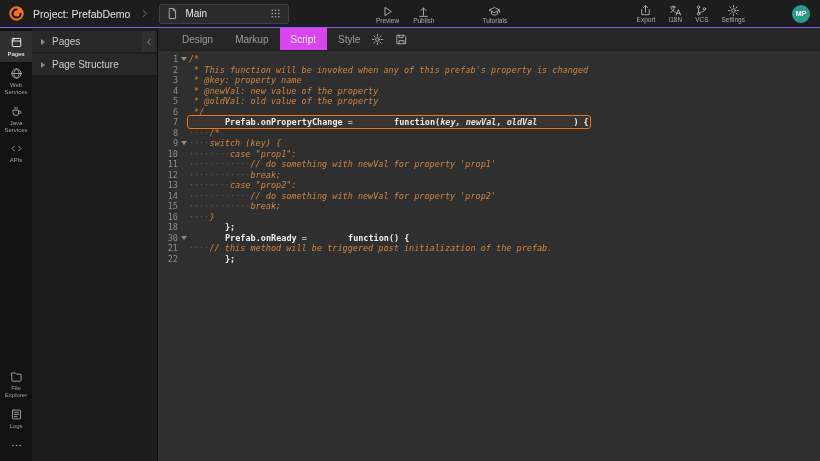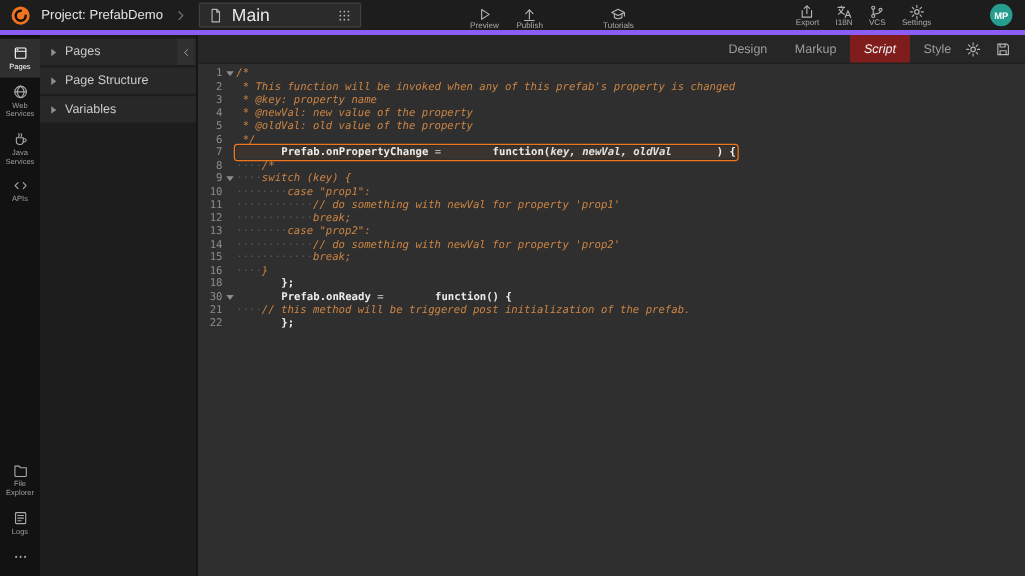--- a/index.html
+++ b/index.html
@@ -1,27 +1,27 @@
 <!DOCTYPE html>
 <html style="--accent: #f0761b; --comment: #cc8544; --avatar-bg: #279d8f;"><head>
 <meta charset="utf-8">
 <style>
 :root{--accent:#f0761b;--comment:#cc8544;--avatar-bg:#279d8f;}
 *{margin:0;padding:0;box-sizing:border-box;}
 html,body{width:820px;height:461px;overflow:hidden;}
 body{background:#1a1a1a;font-family:"Liberation Sans",sans-serif;}
 .app{width:820px;height:461px;display:flex;flex-direction:column;}
 
-.topbar{position:relative;height:28px;flex:none;background:#1d1d1d;border-bottom:4px solid #8b5cf6;display:flex;align-items:center;justify-content:space-between;padding:0 10px 0 8px;}
+.topbar{position:relative;height:28px;flex:none;background:#1d1d1d;border-bottom:1px solid #8b5cf6;display:flex;align-items:center;justify-content:space-between;padding:0 10px 0 8px;}
 .tb-left{display:flex;align-items:center;gap:8px;}
 .icon{display:inline-flex;align-items:center;justify-content:center;color:#b5b5b5;line-height:0;}
 .project{font-size:10.5px;color:#e3e3e3;white-space:nowrap;}
 .tb-chev{color:#777;}
 .page-select{display:flex;align-items:center;gap:6px;background:#2b2b2b;border:1px solid #404040;border-radius:2px;height:20px;width:130px;padding:0 6px;cursor:pointer;}
-.ps-label{font-size:14px;color:#eaeaea;flex:1;}
+.ps-label{font-size:10px;color:#eaeaea;flex:1;}
 .tb-center{position:absolute;left:376px;top:1px;height:27px;display:flex;align-items:center;gap:14px;}
 .tb-action{display:flex;flex-direction:column;align-items:center;cursor:pointer;color:#c7c7c7;}
 .tb-action-label{font-size:6.5px;color:#ababab;margin-top:-1px;white-space:nowrap;}
 .tb-center .tb-action:last-child{margin-left:34px;}
 .tb-right{display:flex;align-items:center;gap:13px;}
 .tb-right-actions{display:flex;align-items:center;gap:13px;}
 .avatar{width:18px;height:18px;border-radius:50%;background:var(--avatar-bg);color:#fff;font-size:7.5px;font-weight:bold;display:flex;align-items:center;justify-content:center;cursor:pointer;margin-left:34px;}
 
 .main-row{flex:1;display:flex;min-height:0;}
 .rail{width:32px;flex:none;background:#121212;display:flex;flex-direction:column;padding-top:3px;}
@@ -32,24 +32,24 @@
 .rail-item.active .icon{color:#fff;}
 .rail-label{font-size:6px;line-height:1.15;text-align:center;max-width:28px;}
 
 .panel{width:126px;flex:none;background:#1d1d1d;position:relative;padding-top:3px;border-right:1px solid #0e0e0e;}
 .panel-row{height:21px;background:#282828;margin-bottom:2px;display:flex;align-items:center;gap:7px;padding:0 9px;font-size:10px;color:#cbcbcb;cursor:pointer;}
 .caret-tri{width:0;height:0;border-top:3.5px solid transparent;border-bottom:3.5px solid transparent;border-left:4.5px solid #8f8f8f;flex:none;}
 .collapse-btn{position:absolute;top:3px;right:2px;width:13px;height:21px;background:#303030;border:none;cursor:pointer;display:flex;align-items:center;justify-content:center;padding:0;}
 .collapse-btn svg{width:10px;height:10px;}
 
 .workspace{flex:1;min-width:0;display:flex;flex-direction:column;background:#2f2f2f;}
-.tabbar{height:23px;flex:none;background:#262626;display:flex;justify-content:flex-end;border-bottom:1px solid #1f1f1f;padding-left:13px;}
+.tabbar{height:23px;flex:none;background:#262626;display:flex;justify-content:flex-start;border-bottom:1px solid #1f1f1f;padding-left:13px;}
 .tabs{display:flex;}
 .tab{display:flex;align-items:center;padding:0 11px;font-size:10px;color:#9c9c9c;cursor:pointer;}
-.tab.active{background:#7f1d1d;color:#f2f2f2;font-style:italic;}
+.tab.active{background:#d946ef;color:#f2f2f2;}
 .tab-actions{display:flex;align-items:center;gap:11px;padding-right:11px;}
 .tab-actions .icon{cursor:pointer;}
 
 .editor{flex:1;padding-top:3px;font-family:"DejaVu Sans Mono",monospace;font-size:8.5px;line-height:10.5px;cursor:text;overflow:hidden;}
 .code-line{display:flex;white-space:pre;height:10.5px;align-items:center;}
 .ln{width:20px;flex:none;text-align:right;color:#8d8d8d;}
 .fold{width:11px;flex:none;display:flex;align-items:center;justify-content:center;}
 .fold-tri{width:0;height:0;border-left:3px solid transparent;border-right:3px solid transparent;border-top:4px solid #8d8d8d;}
 .code-text{flex:none;}
 .tk-comment{color:var(--comment);font-style:italic;}
@@ -257,24 +257,20 @@
 
     <aside class="panel">
       <div class="panel-rows">
           <div class="panel-row">
             <span class="caret-tri"></span>
             <span class="panel-label">Pages</span>
           </div>
           <div class="panel-row">
             <span class="caret-tri"></span>
             <span class="panel-label">Page Structure</span>
-          </div>
-          <div class="panel-row">
-            <span class="caret-tri"></span>
-            <span class="panel-label">Variables</span>
           </div>
         </div>
       <button class="collapse-btn">
         <span class="icon">
             <svg viewBox="0 0 16 16" width="13" height="13" fill="none" stroke="currentColor" stroke-width="1.1" stroke-linecap="round" stroke-linejoin="round">
               <path d="M9.7 4.2L5.8 8l3.9 3.8"></path>
             </svg>
           </span>
       </button>
     </aside>

